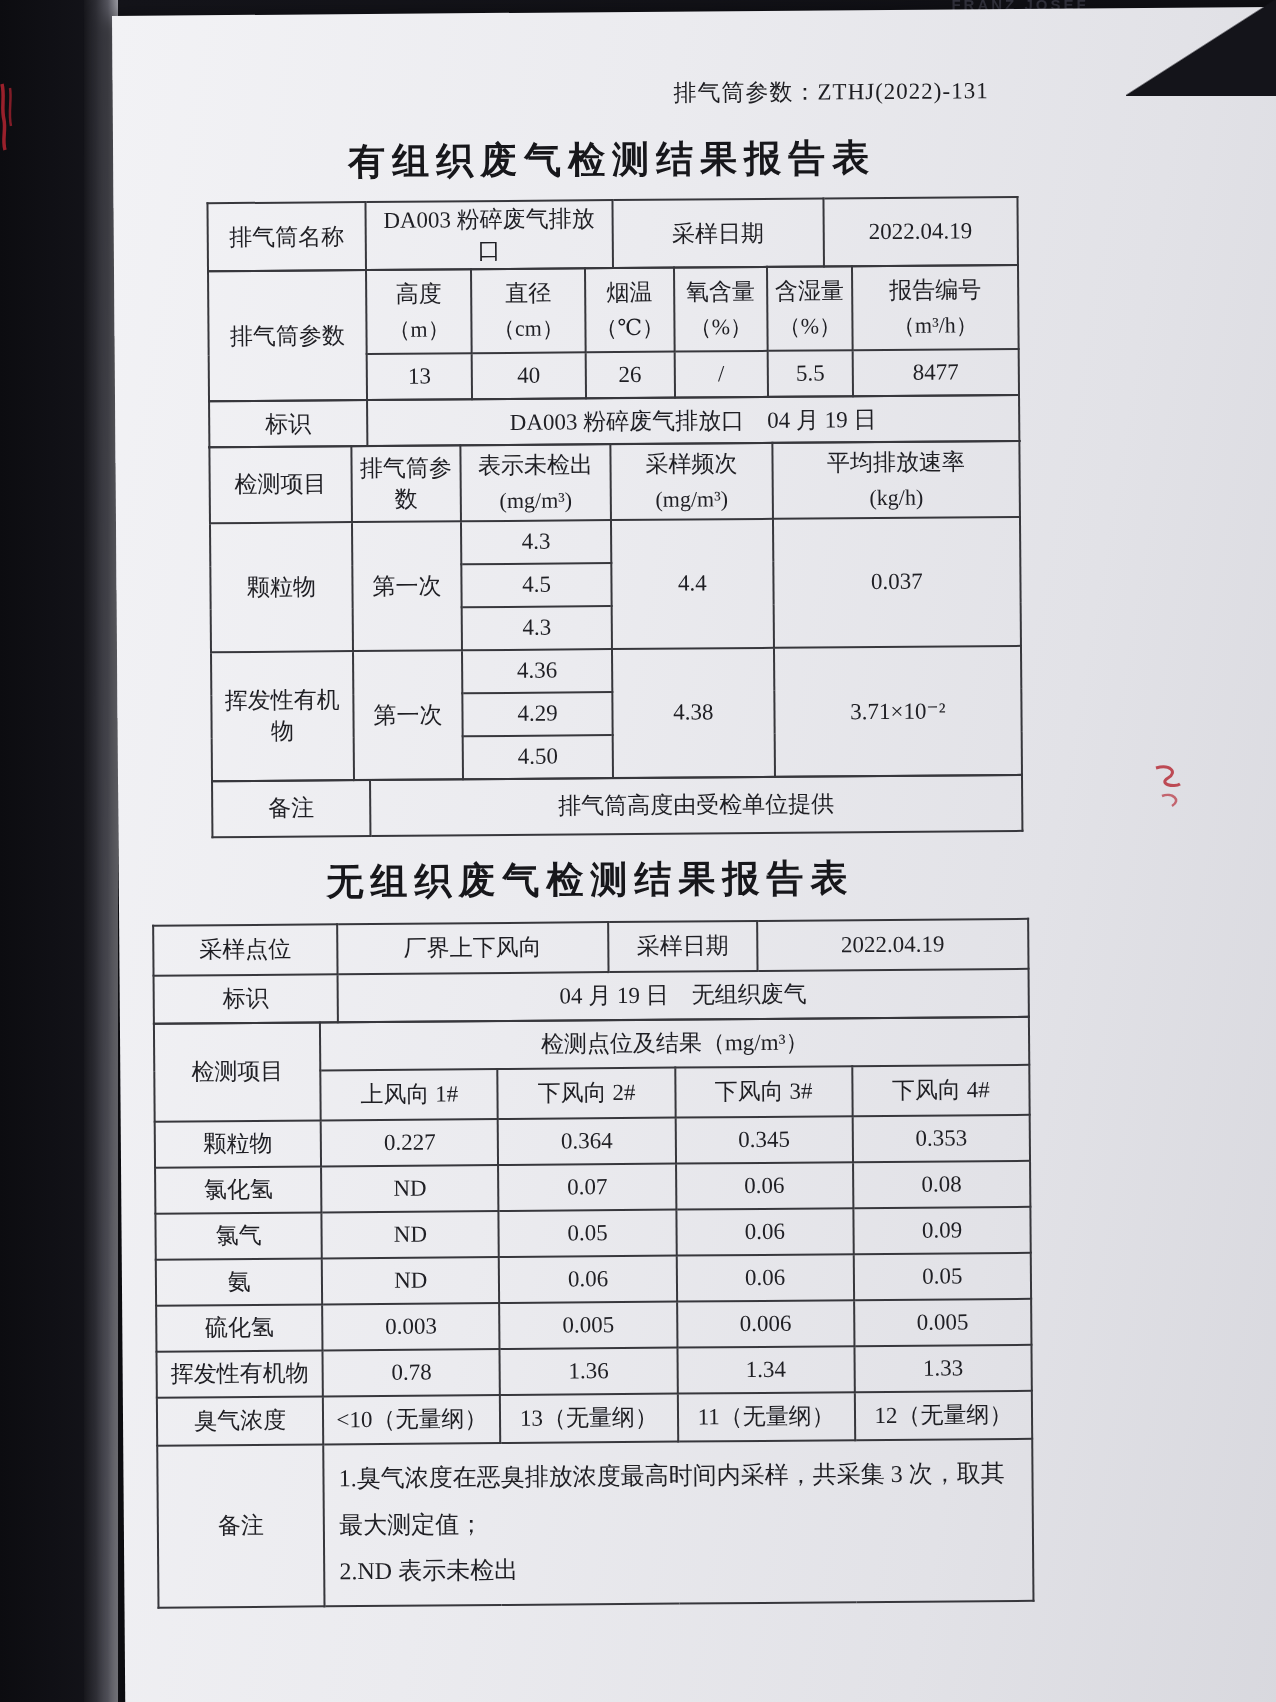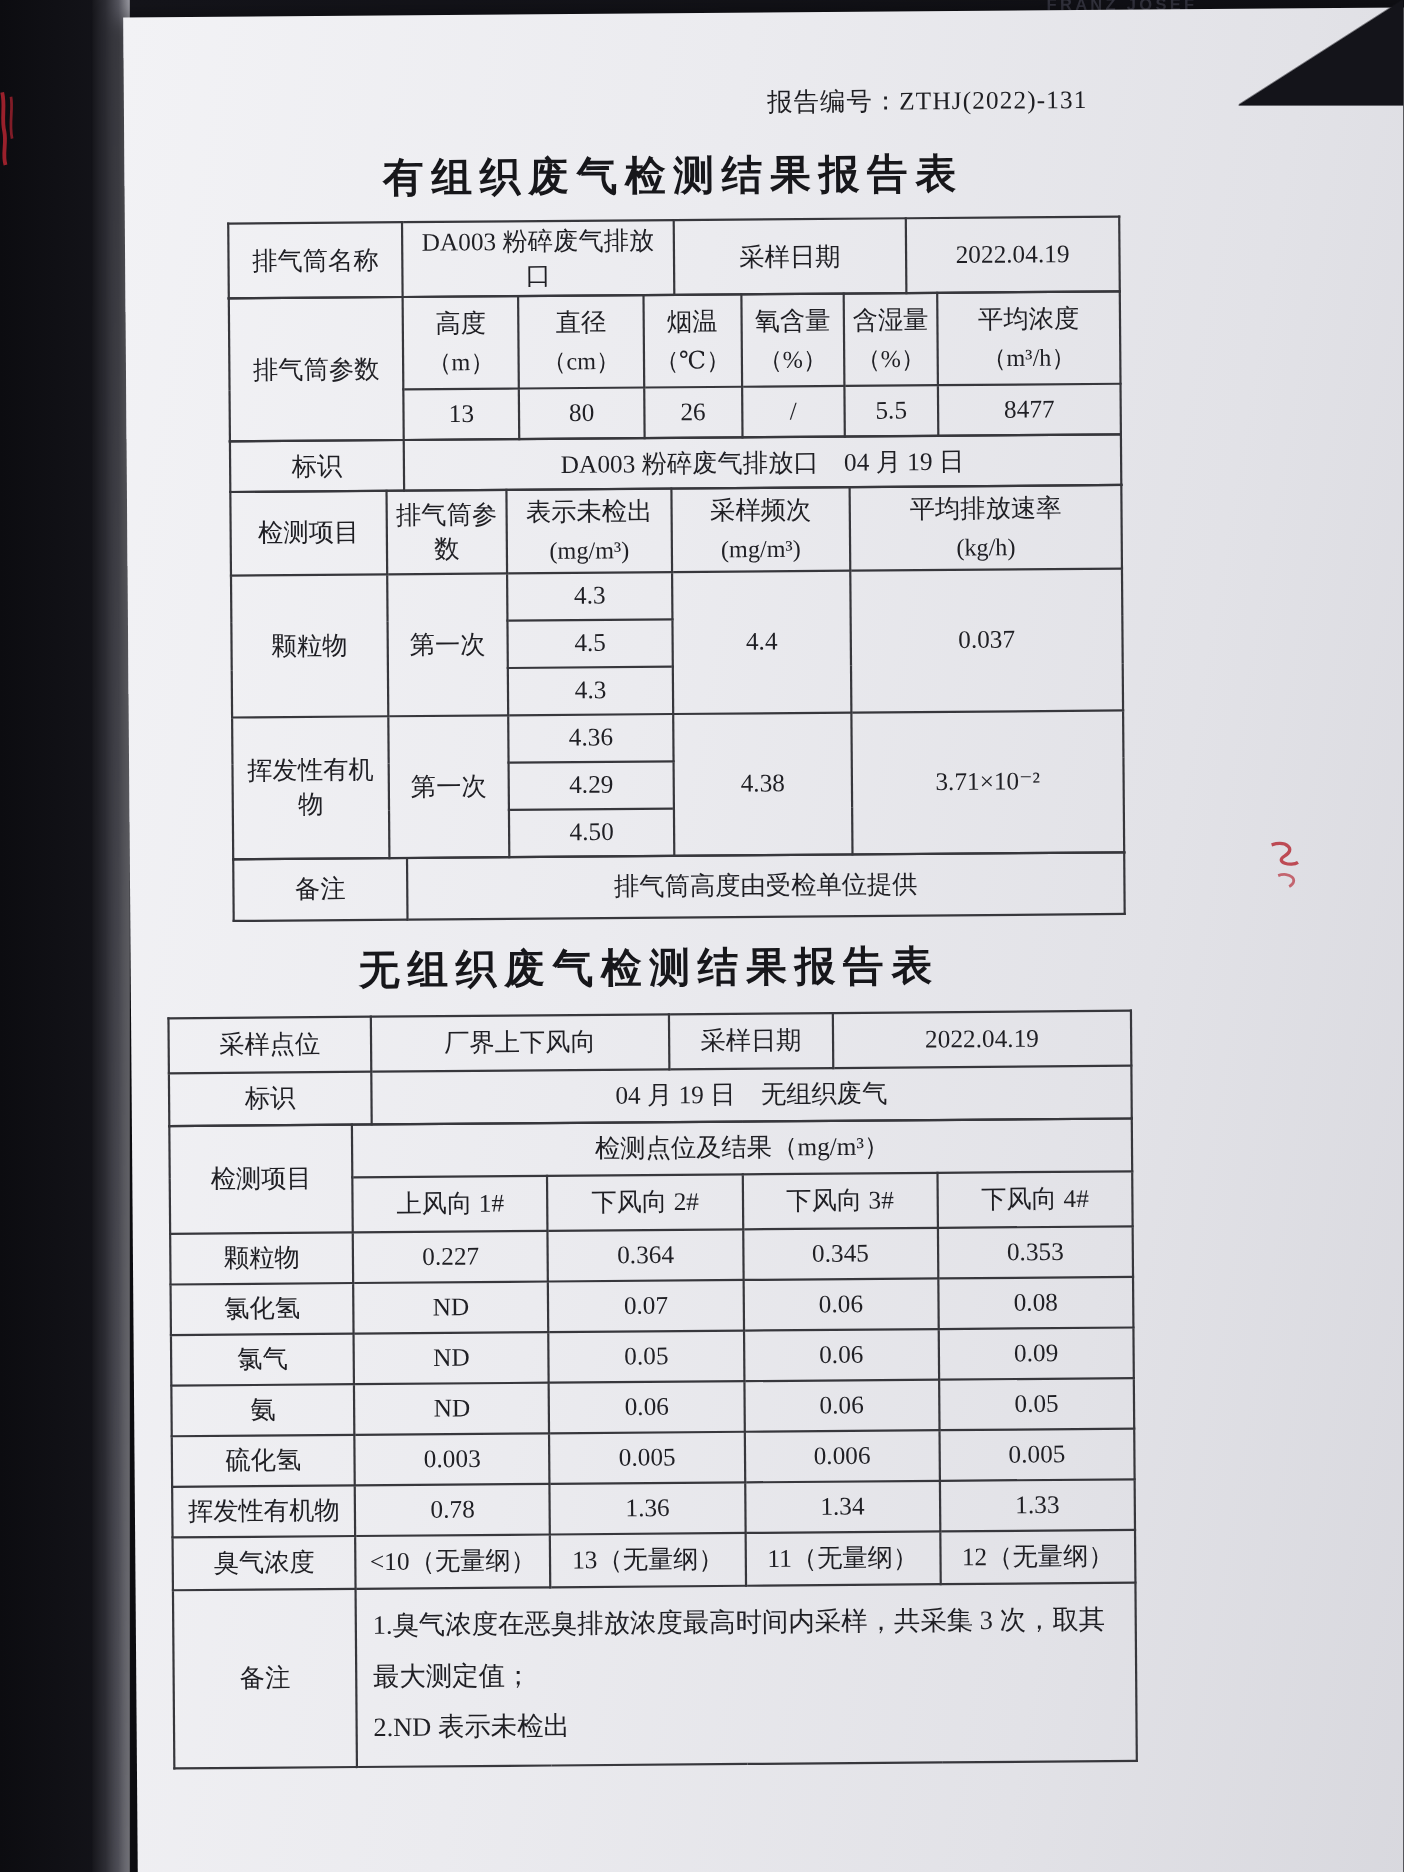--- a/index.html
+++ b/index.html
@@ -54,21 +54,21 @@
 </head>
 <body>
 
 <div class="scene">
   <div class="cover-text">FRANZ JOSEF</div>
   <div class="page-edges"></div>
 
   <div class="paper">
 
     <div class="report-no">
-      <span>报告编号：</span><span>ZTHJ(2022)-131</span>
+      <span>排气筒参数：</span><span>ZTHJ(2022)-131</span>
     </div>
 
     <div class="doc-title">有组织废气检测结果报告表</div>
 
     <table class="tgroup t1">
       <colgroup>
           <col style="width:19.5%">
           <col style="width:30.5%">
           <col style="width:26%">
           <col style="width:24%">
@@ -110,27 +110,27 @@
         </td>
         <td class="h2line">
           <div>氧含量</div>
           <div class="unit">（%）</div>
         </td>
         <td class="h2line">
           <div>含湿量</div>
           <div class="unit">（%）</div>
         </td>
         <td class="h2line">
-          <div>平均浓度</div>
+          <div>报告编号</div>
           <div class="unit">（m³/h）</div>
         </td>
       </tr>
       <tr style="height:46px;">
         <td>13</td>
-        <td>80</td>
+        <td>40</td>
         <td>26</td>
         <td>/</td>
         <td>5.5</td>
         <td>8477</td>
       </tr>
     </tbody>
       </table>
 
     <table class="tgroup t1">
       <colgroup>

